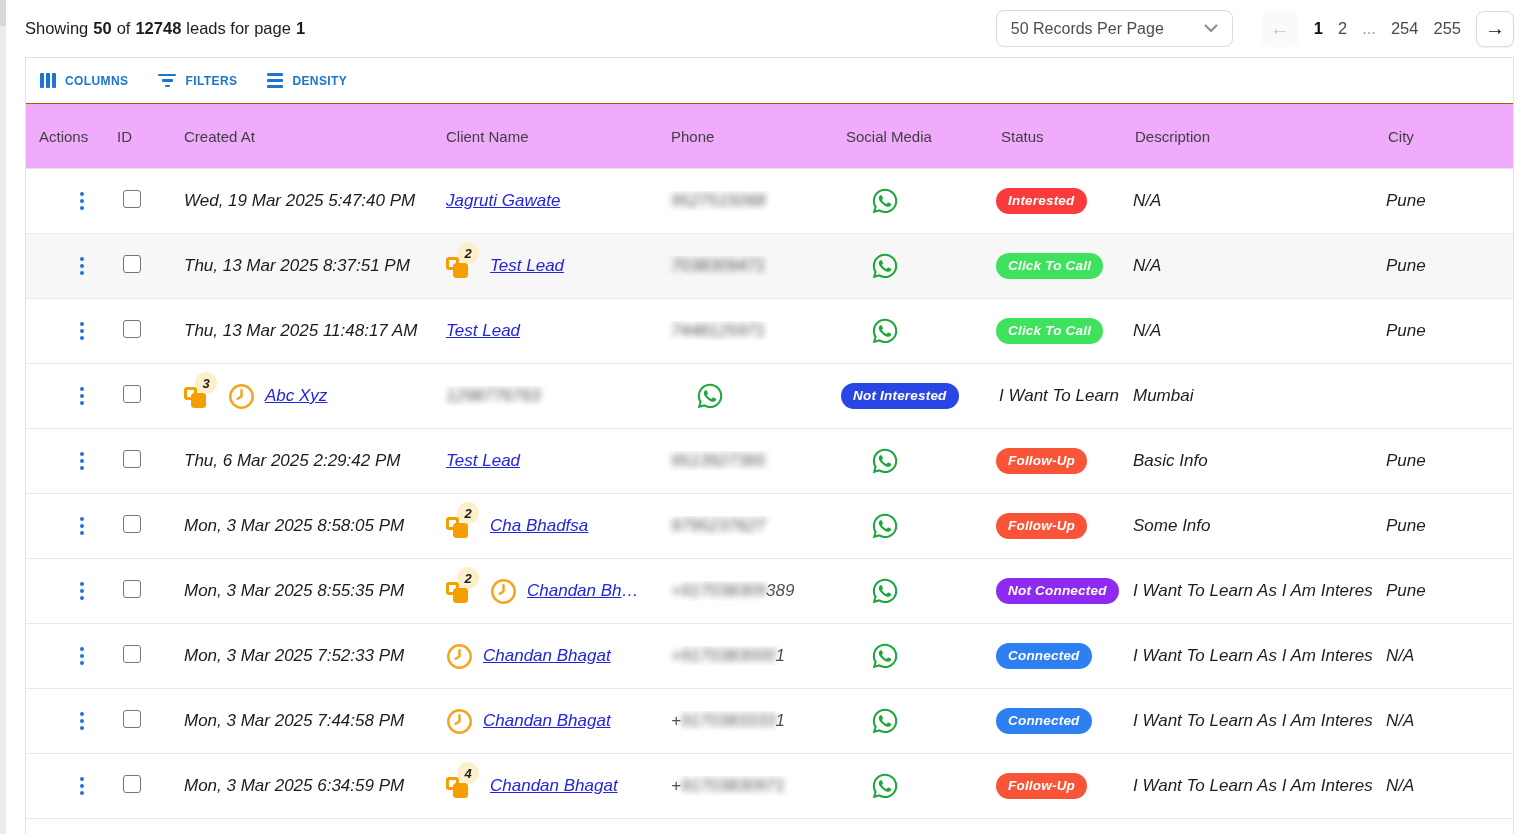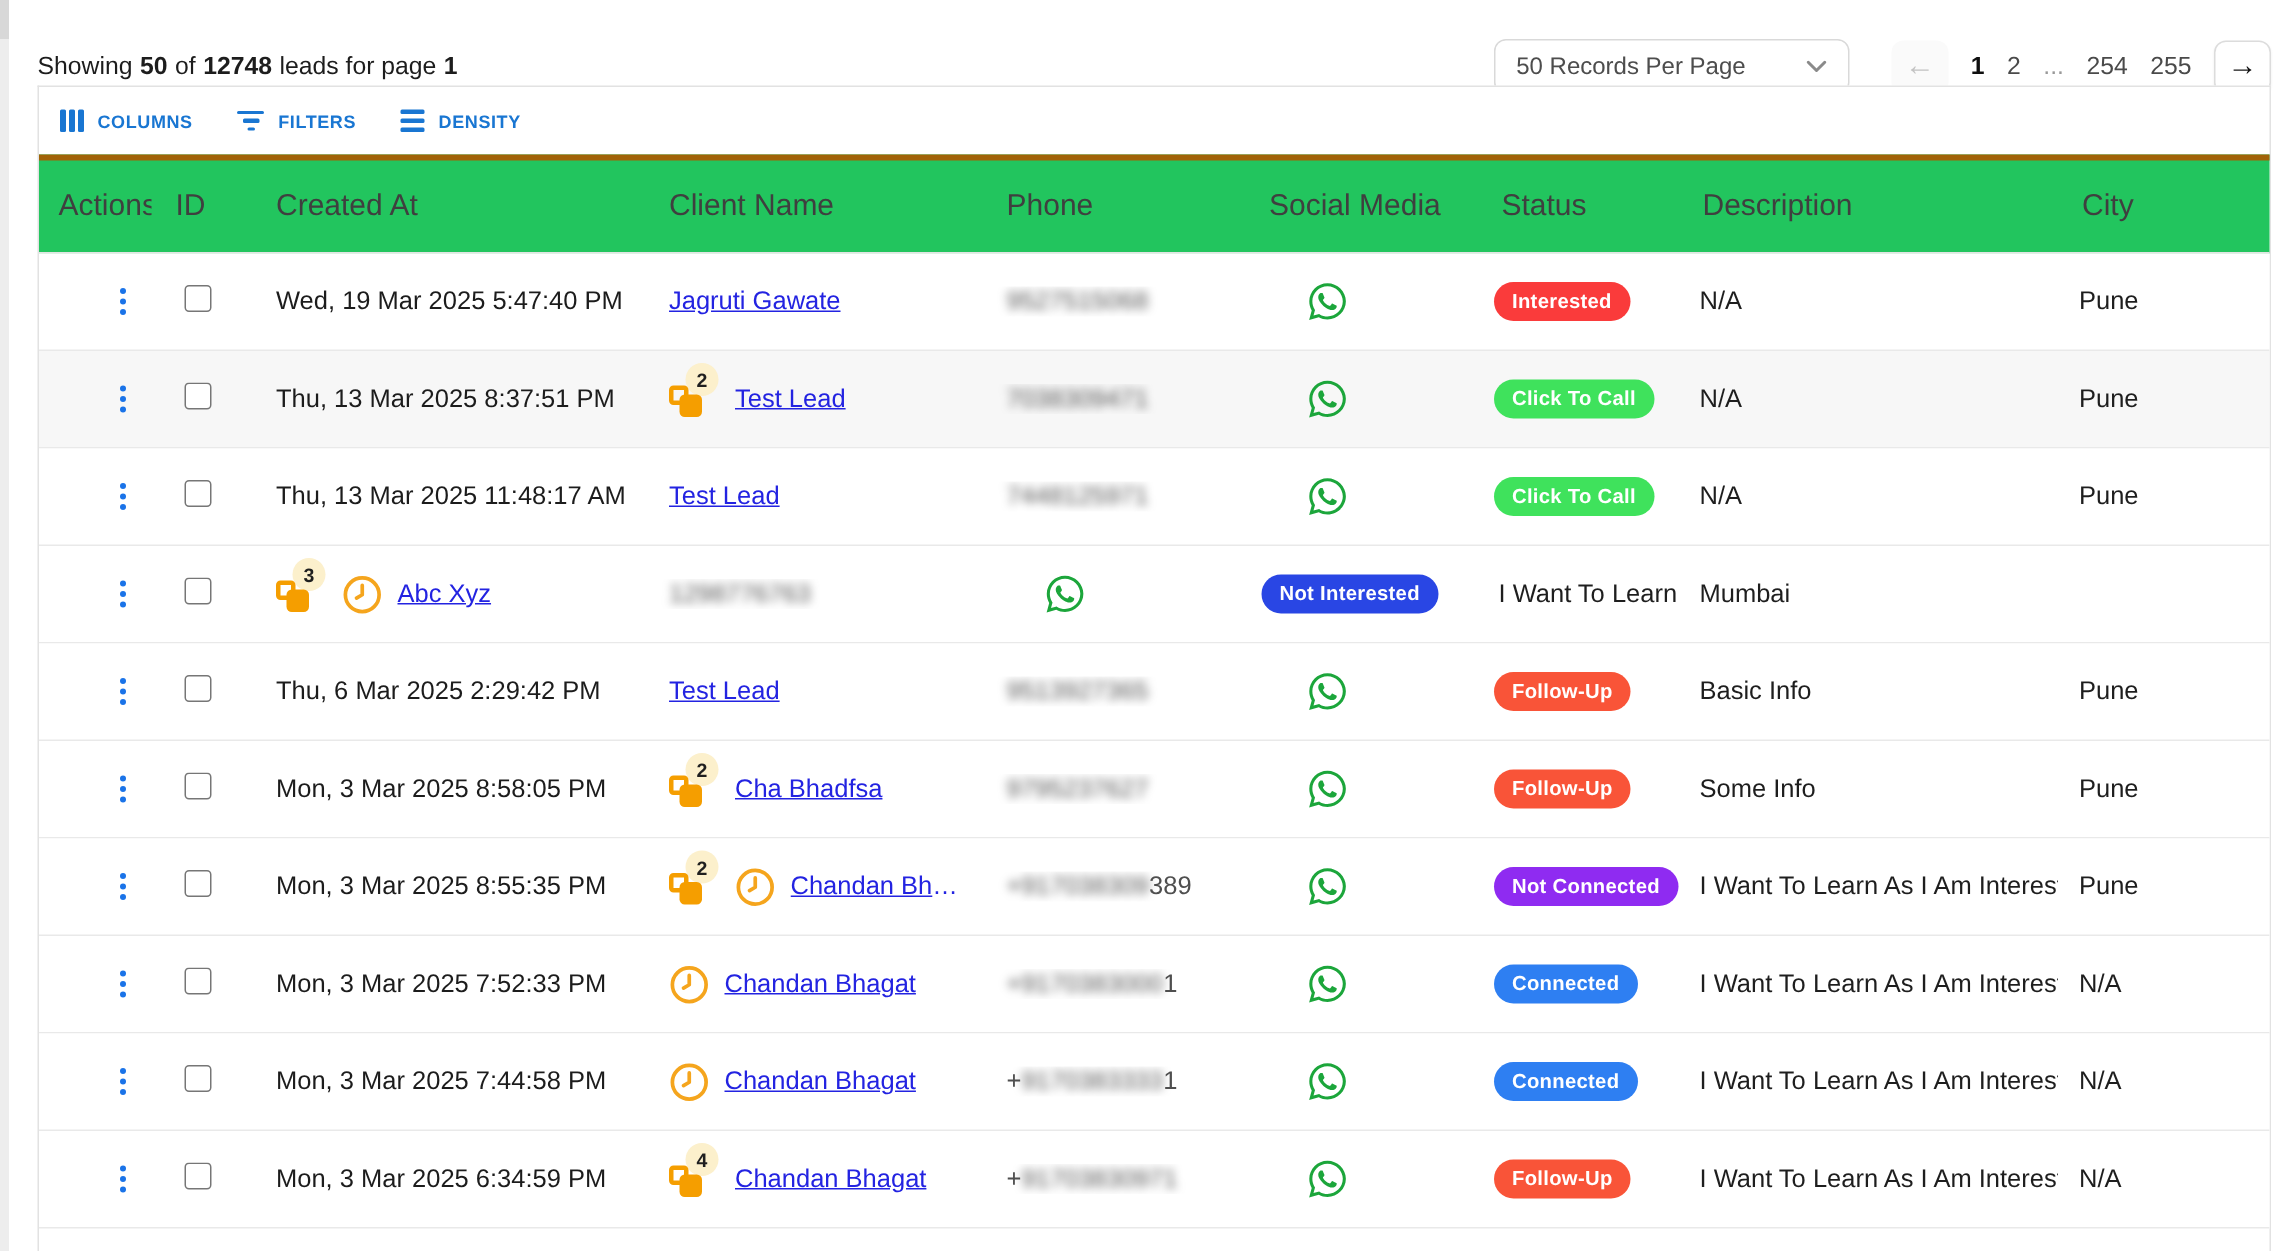--- a/index.html
+++ b/index.html
@@ -3,21 +3,21 @@
 <meta charset="utf-8">
 <style>
   html,body{margin:0;padding:0;width:1529px;height:834px;overflow:hidden;background:#fff;
     font-family:"Liberation Sans",sans-serif;color:#212121;}
   *{box-sizing:border-box;}
 
   .gutter{position:absolute;left:0;top:0;width:6px;height:834px;background:#ededed;}
   .gutter-notch{position:absolute;left:0;top:0;width:6px;height:26px;background:#d8d8d8;}
 
   
-  .topbar{position:absolute;left:25px;right:15px;top:16px;height:57px;display:flex;align-items:center;}
+  .topbar{position:absolute;left:25px;right:15px;top:0;height:57px;display:flex;align-items:center;}
   .summary{display:flex;gap:5px;font-size:16.5px;color:#1d1d1d;align-items:center;}
   .summary .b{font-weight:700;}
   .controls{margin-left:auto;display:flex;gap:28px;}
   .select{width:237px;height:37px;border:1px solid #d9d9d9;border-radius:8px;background:#fff;
     display:flex;align-items:center;justify-content:space-between;padding:0 14px;color:#4d4d4d;font-size:16px;cursor:pointer;}
   .pager{display:flex;align-items:center;gap:15px;font-size:16.5px;}
   .nav-btn{width:38px;height:36px;border-radius:8px;display:flex;align-items:center;justify-content:center;font-size:20px;}
   .nav-btn.prev{background:#fafafa;color:#c3c3c3;}
   .nav-btn.next{background:#fff;border:1px solid #dcdcdc;color:#111;font-weight:700;box-shadow:0 1px 2px rgba(0,0,0,.07);cursor:pointer;}
   .page{color:#4a4a4a;cursor:pointer;}
@@ -31,28 +31,28 @@
   .tbtn{display:flex;align-items:center;gap:9px;color:#1976d2;font-size:12px;font-weight:600;letter-spacing:.4px;cursor:pointer;}
   .ic-columns{display:flex;gap:2px;}
   .ic-columns i{width:4px;height:15px;background:#1976d2;border-radius:1px;}
   .ic-filters{display:flex;flex-direction:column;align-items:center;gap:3px;}
   .ic-filters i{height:2.5px;background:#1976d2;border-radius:1px;}
   .ic-filters .w1{width:18px;}.ic-filters .w2{width:11px;}.ic-filters .w3{width:5px;}
   .ic-density{display:flex;flex-direction:column;gap:2.5px;}
   .ic-density i{width:16px;height:3.5px;background:#1976d2;border-radius:1px;}
 
   .gridcols{display:grid;grid-template-columns:75px 67px 262px 225px 175px 155px 134px 253px 1fr;}
-  .thead{height:66px;background:#22c55e;border-top:4px solid #a16207;border-bottom:1px solid #e3e3e3;
-    align-items:center;font-size:20px;color:#3f3f3f;}
+  .thead{height:66px;background:#f0abfc;border-top:1px solid #a16207;border-bottom:1px solid #e3e3e3;
+    align-items:center;font-size:15px;color:#3f3f3f;}
   .hcell{position:relative;padding-left:16px;white-space:nowrap;overflow:hidden;}
   .hcell:first-child{padding-left:13px;}
   .hcell:not(:first-child)::before{content:"";position:absolute;left:0;top:13px;bottom:13px;width:1px;background:#dcdcdc;}
   .hcell.blue::before{background:#66aef5;width:2px;}
 
-  .row{height:65px;align-items:center;border-bottom:1px solid #e9e9e9;font-size:17px;background:#fff;}
+  .row{height:65px;align-items:center;border-bottom:1px solid #e9e9e9;font-size:17px;background:#fff;font-style:italic;}
   .row.hl{background:#f7f7f7;}
   .cell{padding-left:16px;white-space:nowrap;overflow:hidden;}
   .cell.actions{padding-left:50px;overflow:visible;}
   .cell.idcol{padding-left:22px;}
   .cell.client{display:flex;align-items:center;overflow:visible;}
   .cell.social{padding-left:41px;}
   .cell.statuscol{padding-left:11px;overflow:visible;}
   .cell.desc,.cell.city{padding-left:14px;color:#1e1e1e;}
   .cell.date{color:#1c1c1c;}
 

